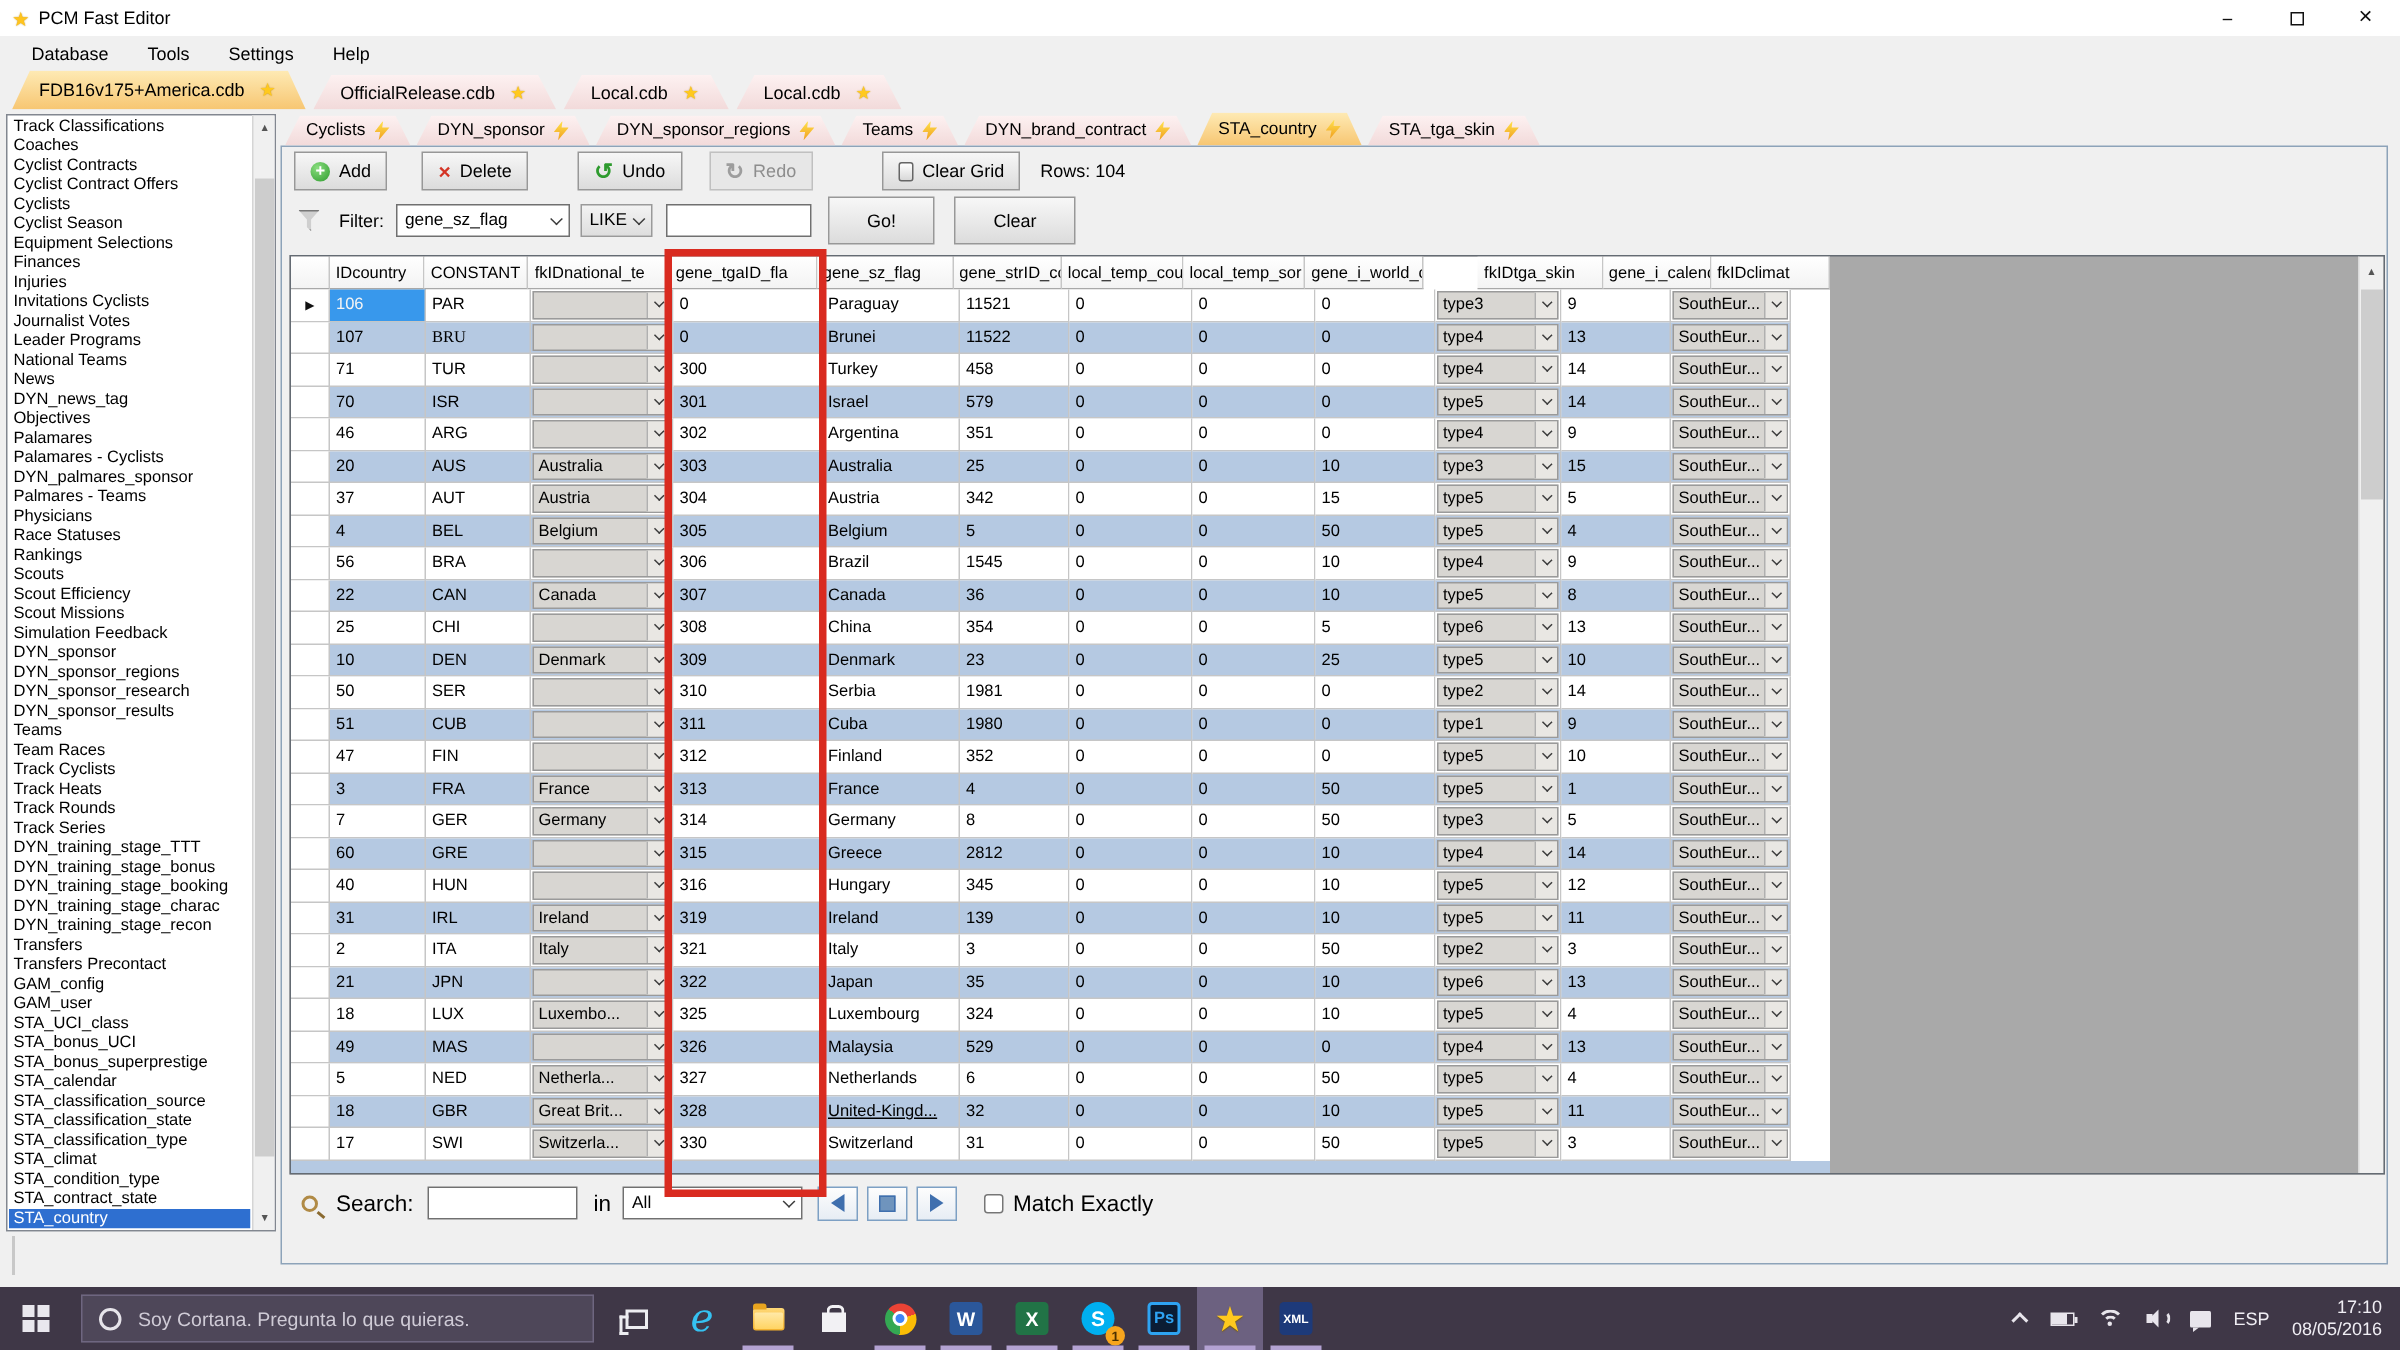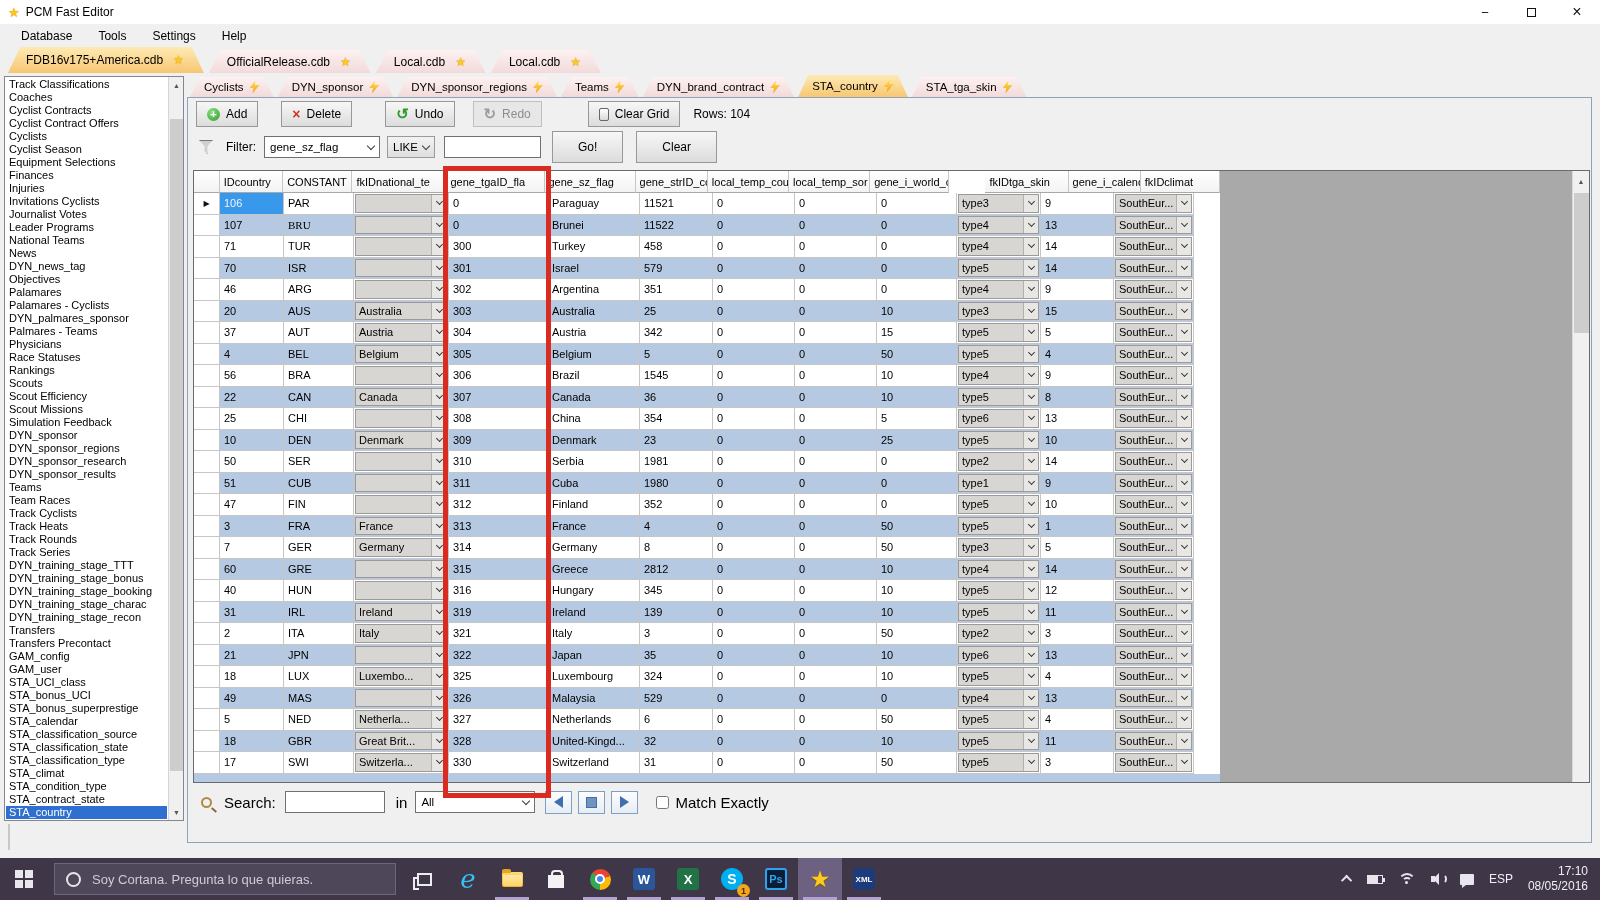--- a/index.html
+++ b/index.html
@@ -1275,21 +1275,21 @@
         <div class="g-cell" style="width: 70px;">GBR</div>
         <div class="g-cell combo-cell" style="width: 95px;">
           <div class="combocell">
             <div class="cctext">Great Brit...</div>
             <div class="ccarrow">
               <div class="chev"></div>
             </div>
           </div>
         </div>
         <div class="g-cell" style="width: 99px;">328</div>
-        <div class="g-cell" style="width: 92px;">United-Kingd...</div>
+        <div class="g-cell" style="width: 92px; text-decoration: underline;">United-Kingd...</div>
         <div class="g-cell" style="width: 73px;">32</div>
         <div class="g-cell" style="width: 82px;">0</div>
         <div class="g-cell" style="width: 82px;">0</div>
         <div class="g-cell" style="width: 80px;">10</div>
         <div class="g-cell combo-cell" style="width: 84px;">
           <div class="combocell">
             <div class="cctext">type5</div>
             <div class="ccarrow">
               <div class="chev"></div>
             </div>

